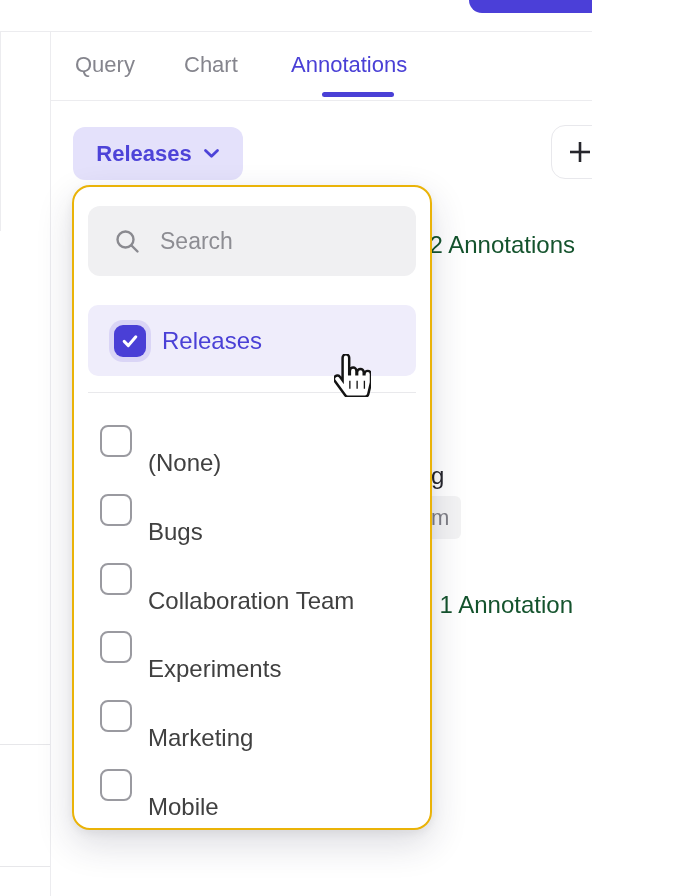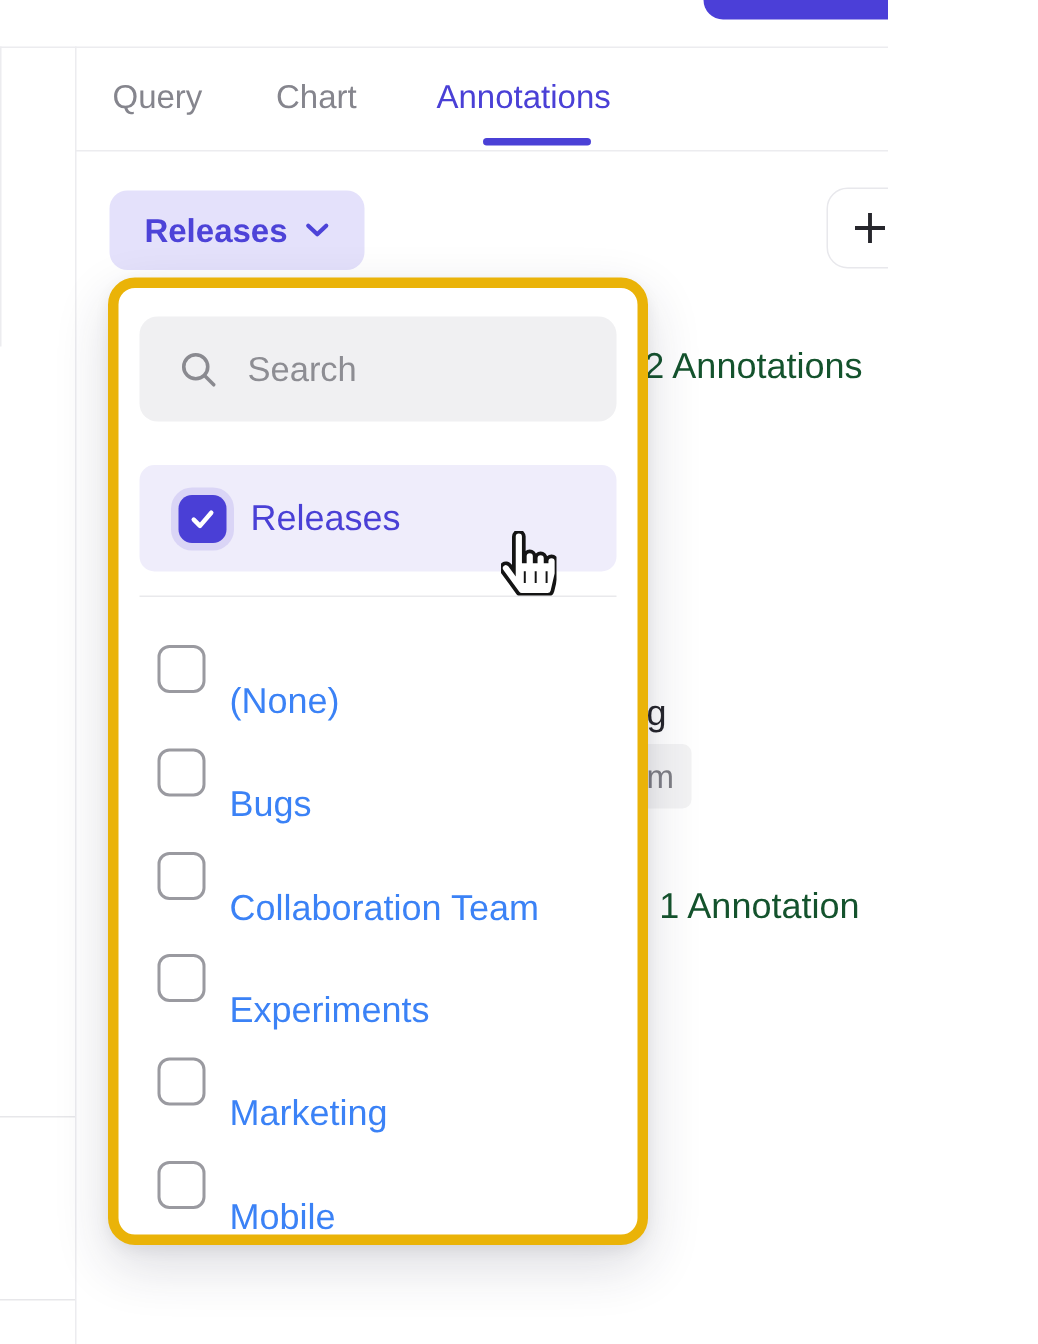--- a/index.html
+++ b/index.html
@@ -142,21 +142,21 @@
     padding-left: 8px;
     z-index: 1;
   }
 
   
   .dropdown {
     position: absolute;
     left: 72px; top: 185px;
     width: 360px; height: 645px;
     background: #fff;
-    border: 7px solid #eab308;
+    border: 2px solid #eab308;
     border-radius: 18px;
     box-shadow: 0 14px 36px rgba(40, 40, 70, 0.16), 0 3px 10px rgba(0,0,0,0.06);
     z-index: 10;
   }
   .search-box {
     position: absolute;
     left: 14px; top: 19px; right: 14px; height: 70px;
     background: #f0f0f2;
     border-radius: 12px;
     display: flex; align-items: center;
@@ -214,21 +214,21 @@
   }
   .opt-row {
     height: 68.7px;
     display: flex; align-items: center;
     padding-left: 12px;
     gap: 16px;
     cursor: pointer;
   }
   .opt-row .lbl {
     font-size: 24px; font-weight: 500;
-    color: #3b82f6;
+    color: #404040;
     margin-top: 44px;
   }
 
   
   .cursor {
     position: absolute;
     left: 334px; top: 354px;
     width: 37px; height: 45px;
     z-index: 20;
     pointer-events: none;

